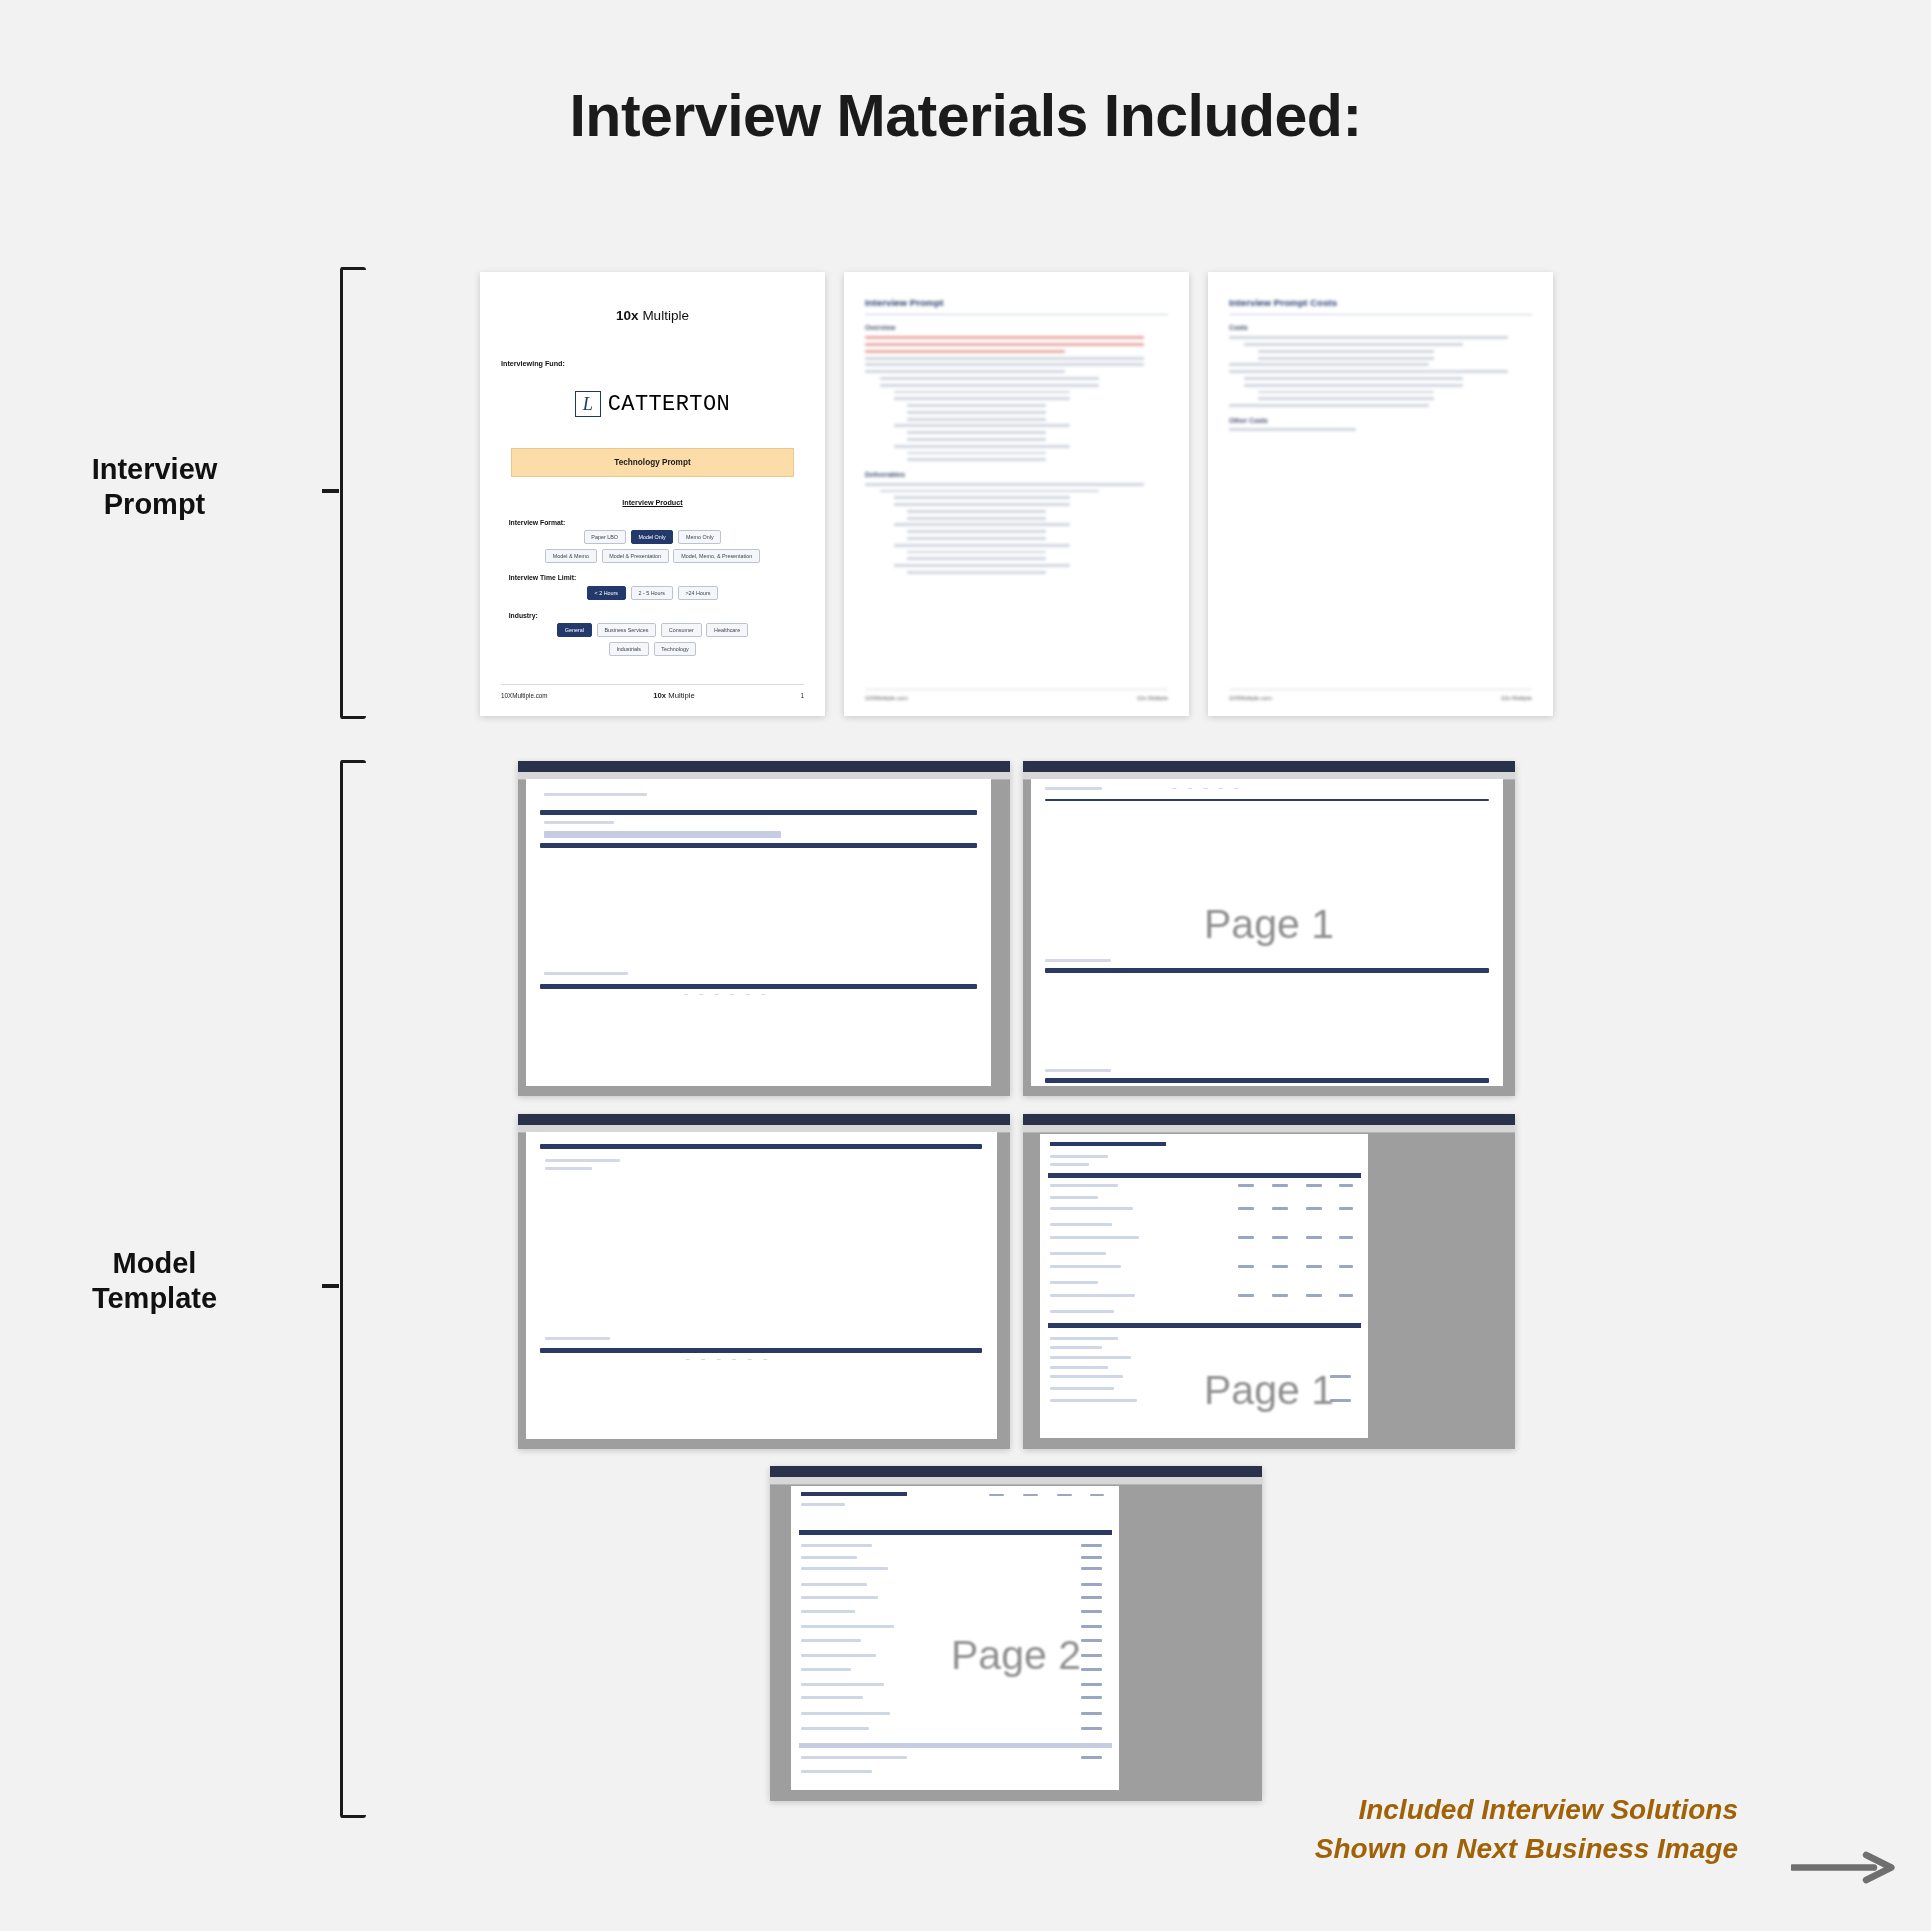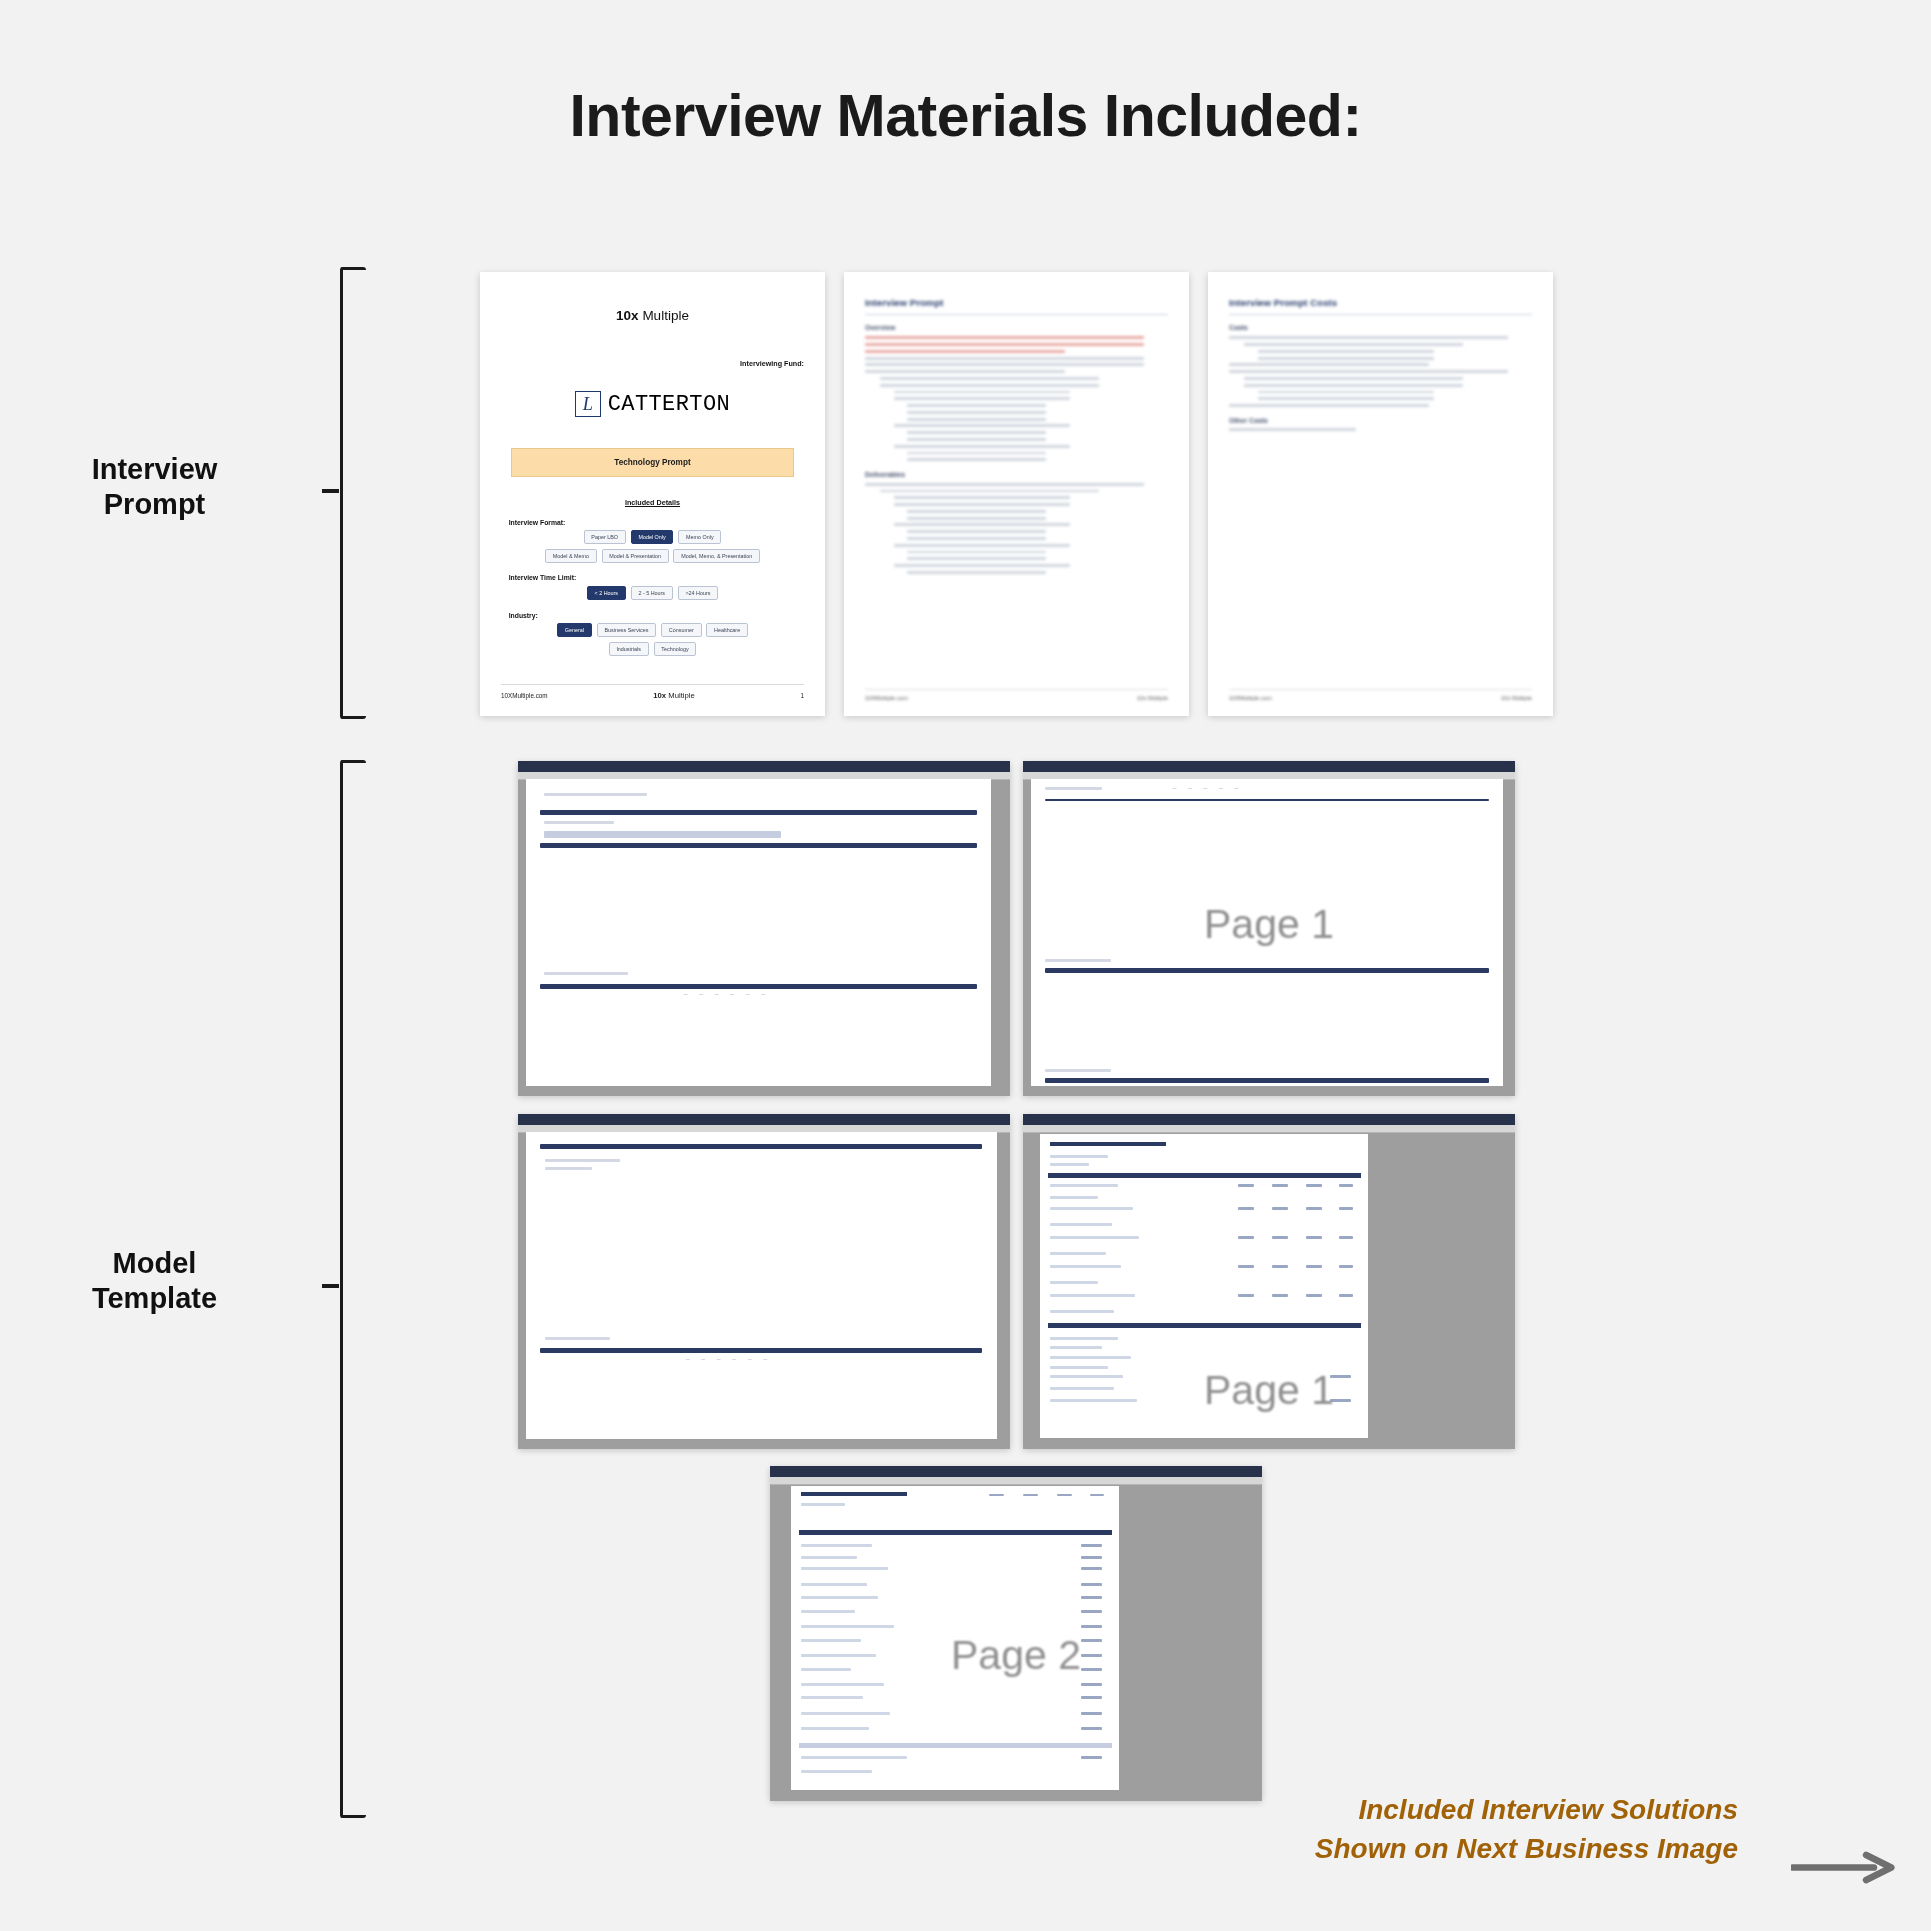--- a/index.html
+++ b/index.html
@@ -71,21 +71,21 @@
   #doc-cover { left: 480px; top: 272px; width: 345px; height: 444px; }
   .cover-inner { position: absolute; inset: 0; padding: 0 21px; box-sizing: border-box; }
   .cover-brand {
     text-align: center;
     margin-top: 36px;
     font-size: 13.5px;
     color: #111;
   }
   .cover-brand b { font-weight: bold; }
   .cover-sub {
-    text-align: right;
+    text-align: left;
     margin-top: 36px;
     font-size: 7.2px;
     font-weight: bold;
     color: #111;
   }
   .cover-logo {
     margin: 23px auto 0;
     width: 183px;
     display: flex;
     align-items: center;
@@ -332,21 +332,21 @@
   <div class="cover-inner">
     <div class="cover-brand">
       <b>10x</b><span> Multiple</span>
     </div>
     <div class="cover-sub">Interviewing Fund:</div>
     <div class="cover-logo">
       <div class="logo-mark">L</div>
       <div class="logo-word">CATTERTON</div>
     </div>
     <div class="cover-banner">Technology Prompt</div>
-    <div class="cover-details-title">Included Details</div>
+    <div class="cover-details-title">Interview Product</div>
 
     <div class="cover-field-label">Interview Format:</div>
     <div class="chip-row">
       <span class="chip">Paper LBO</span>
       <span class="chip active">Model Only</span>
       <span class="chip">Memo Only</span>
     </div>
     <div class="chip-row">
       <span class="chip">Model &amp; Memo</span>
       <span class="chip">Model &amp; Presentation</span>

